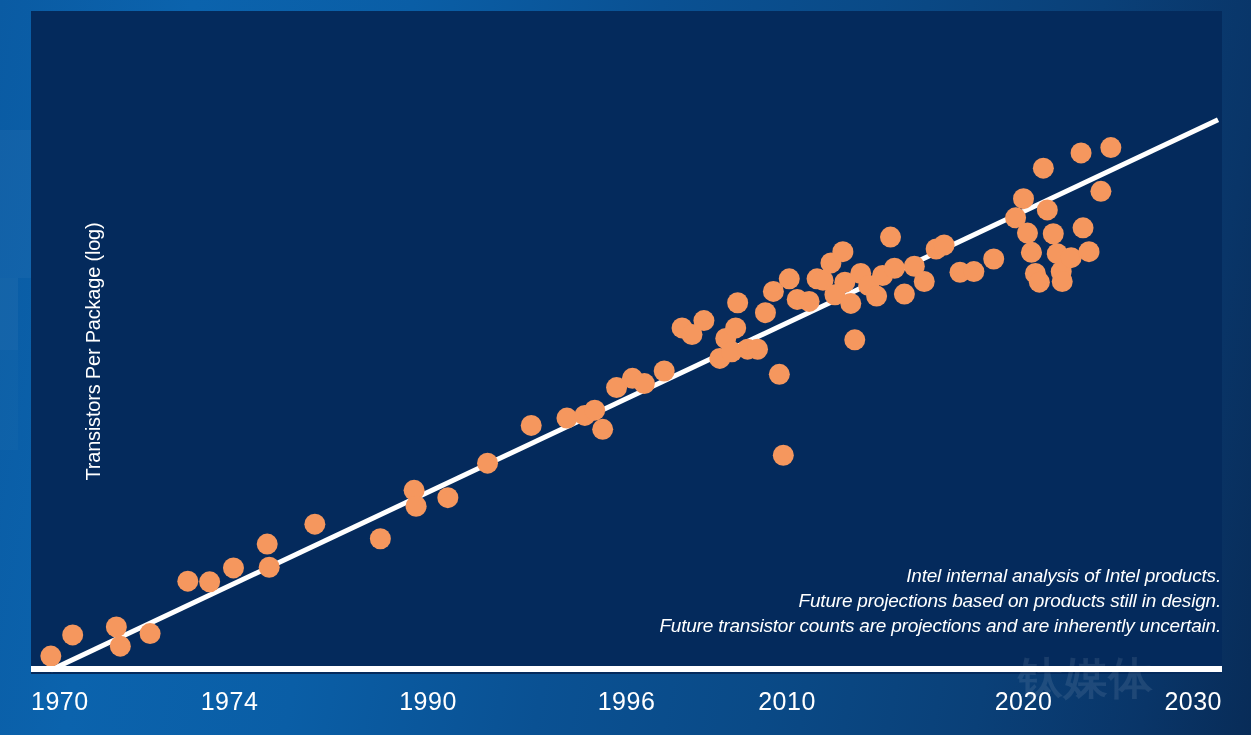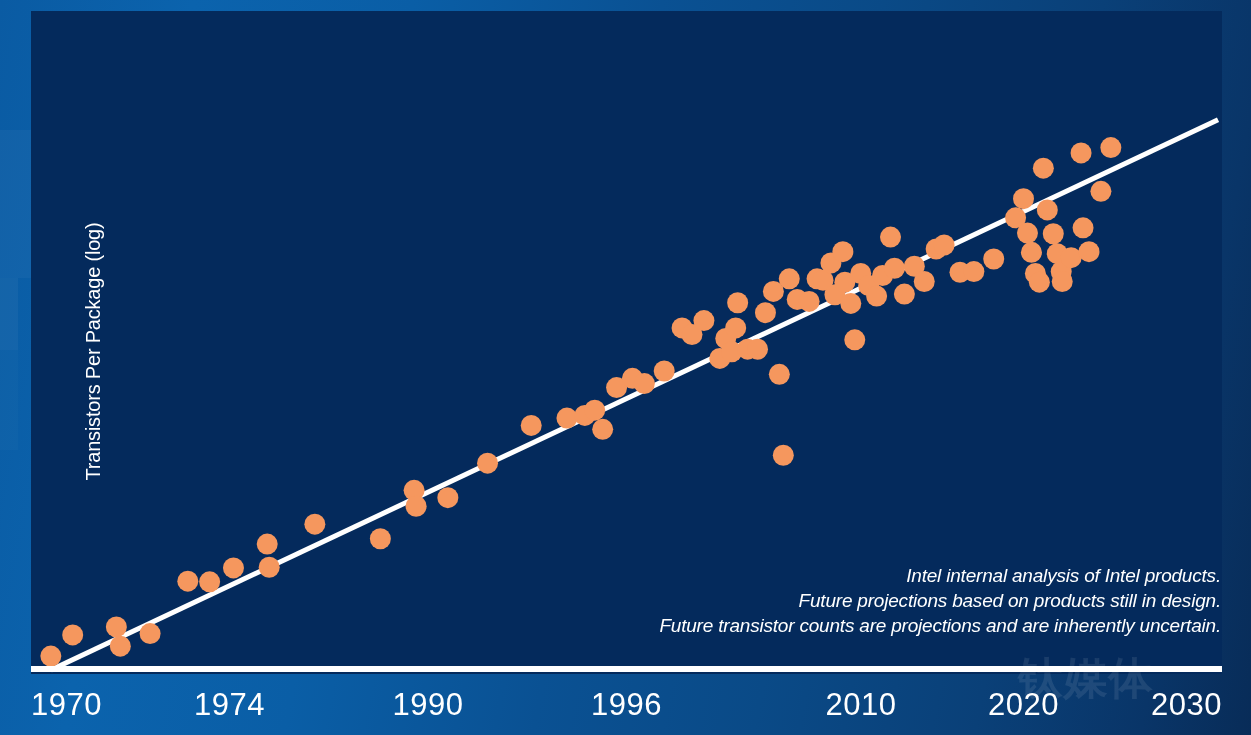--- a/index.html
+++ b/index.html
@@ -114,21 +114,21 @@
     letter-spacing: -0.2px;
     white-space: nowrap;
   }
   #annotation .ann-line { display: block; font-style: italic; }
 
   
   .x-tick {
     position: absolute;
     top: 687px;
     color: #ffffff;
-    font-size: 31px;
+    font-size: 25px;
     letter-spacing: 0.5px;
     transform: translateX(-50%);
     white-space: nowrap;
   }
   .x-tick.first { transform: translateX(0); }
   .x-tick.last  { transform: translateX(-100%); }
 </style>
 </head>
 <body>
 
@@ -245,18 +245,18 @@
     <span class="ann-line">Intel internal analysis of Intel products.</span>
     <span class="ann-line">Future projections based on products still in design.</span>
     <span class="ann-line">Future transistor counts are projections and are inherently uncertain.</span>
   </div>
 
   <div id="x-tick-labels">
       <div class="x-tick first" style="left: 31px;">1970</div>
       <div class="x-tick" style="left: 229.5px;">1974</div>
       <div class="x-tick" style="left: 428px;">1990</div>
       <div class="x-tick" style="left: 626.5px;">1996</div>
-      <div class="x-tick" style="left: 861px;">2010</div>
+      <div class="x-tick" style="left: 787px;">2010</div>
       <div class="x-tick" style="left: 1023.5px;">2020</div>
       <div class="x-tick last" style="left: 1222px;">2030</div>
     </div>
 
 </div>
 
 </body></html>

